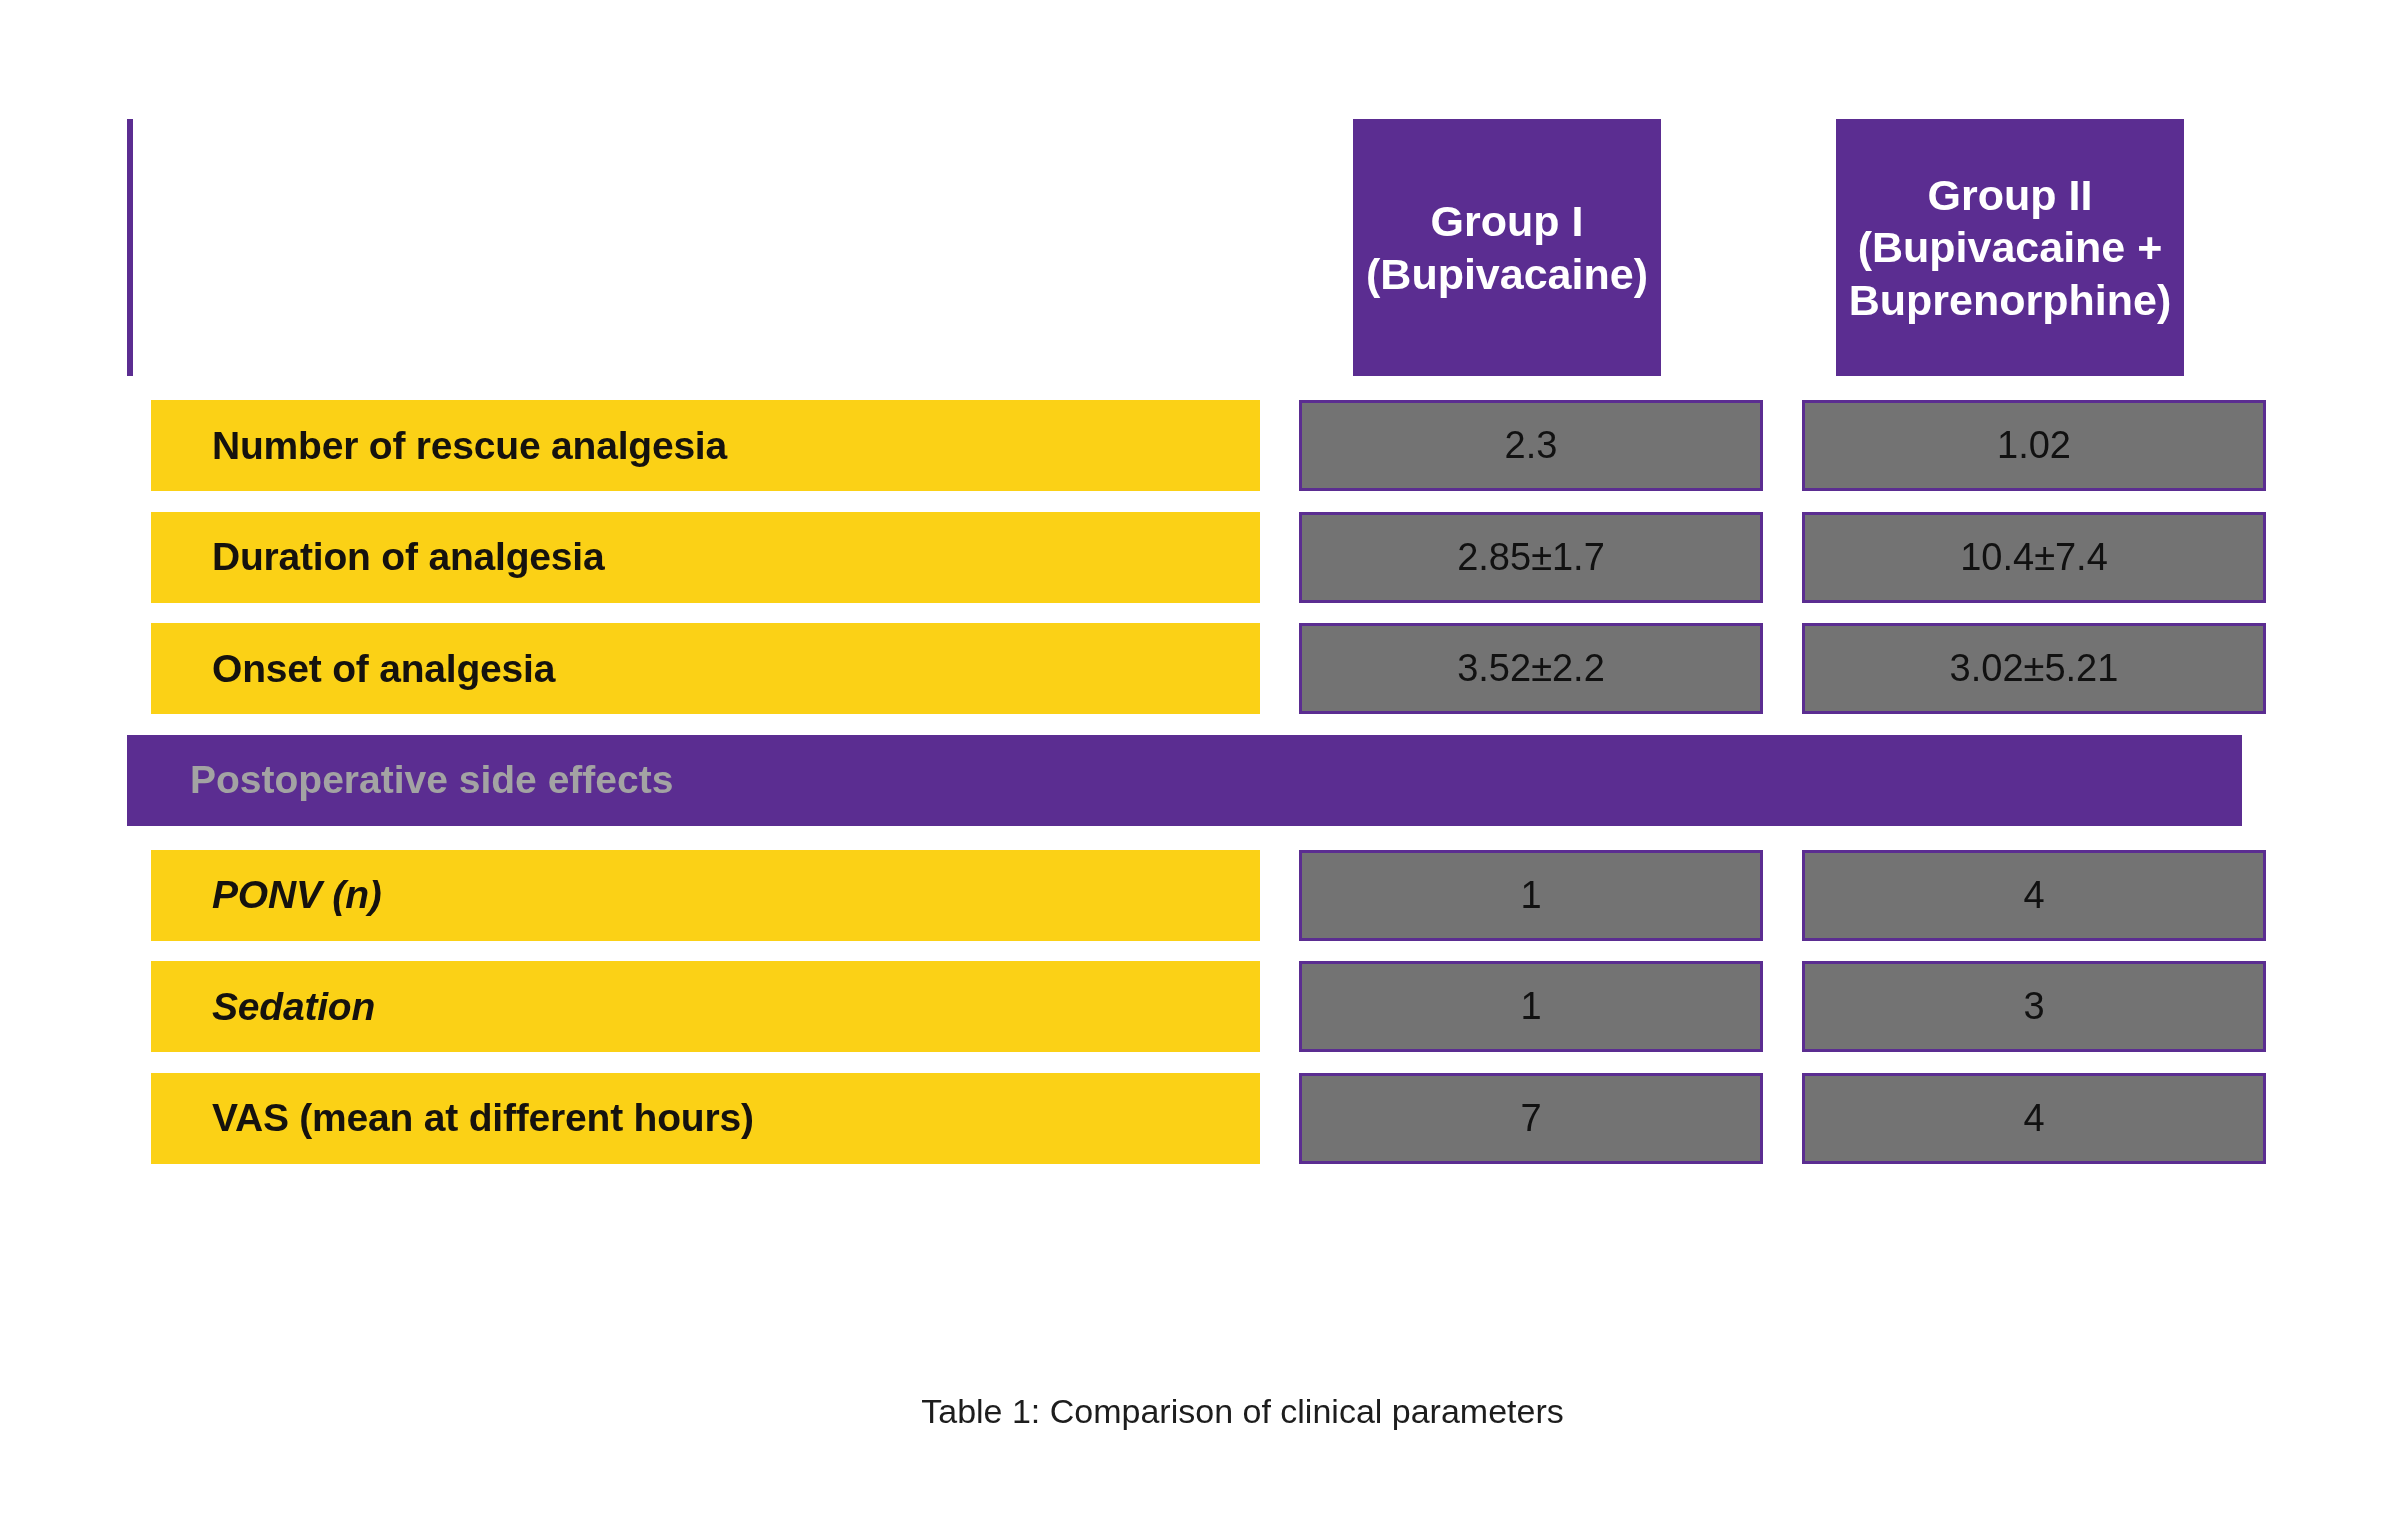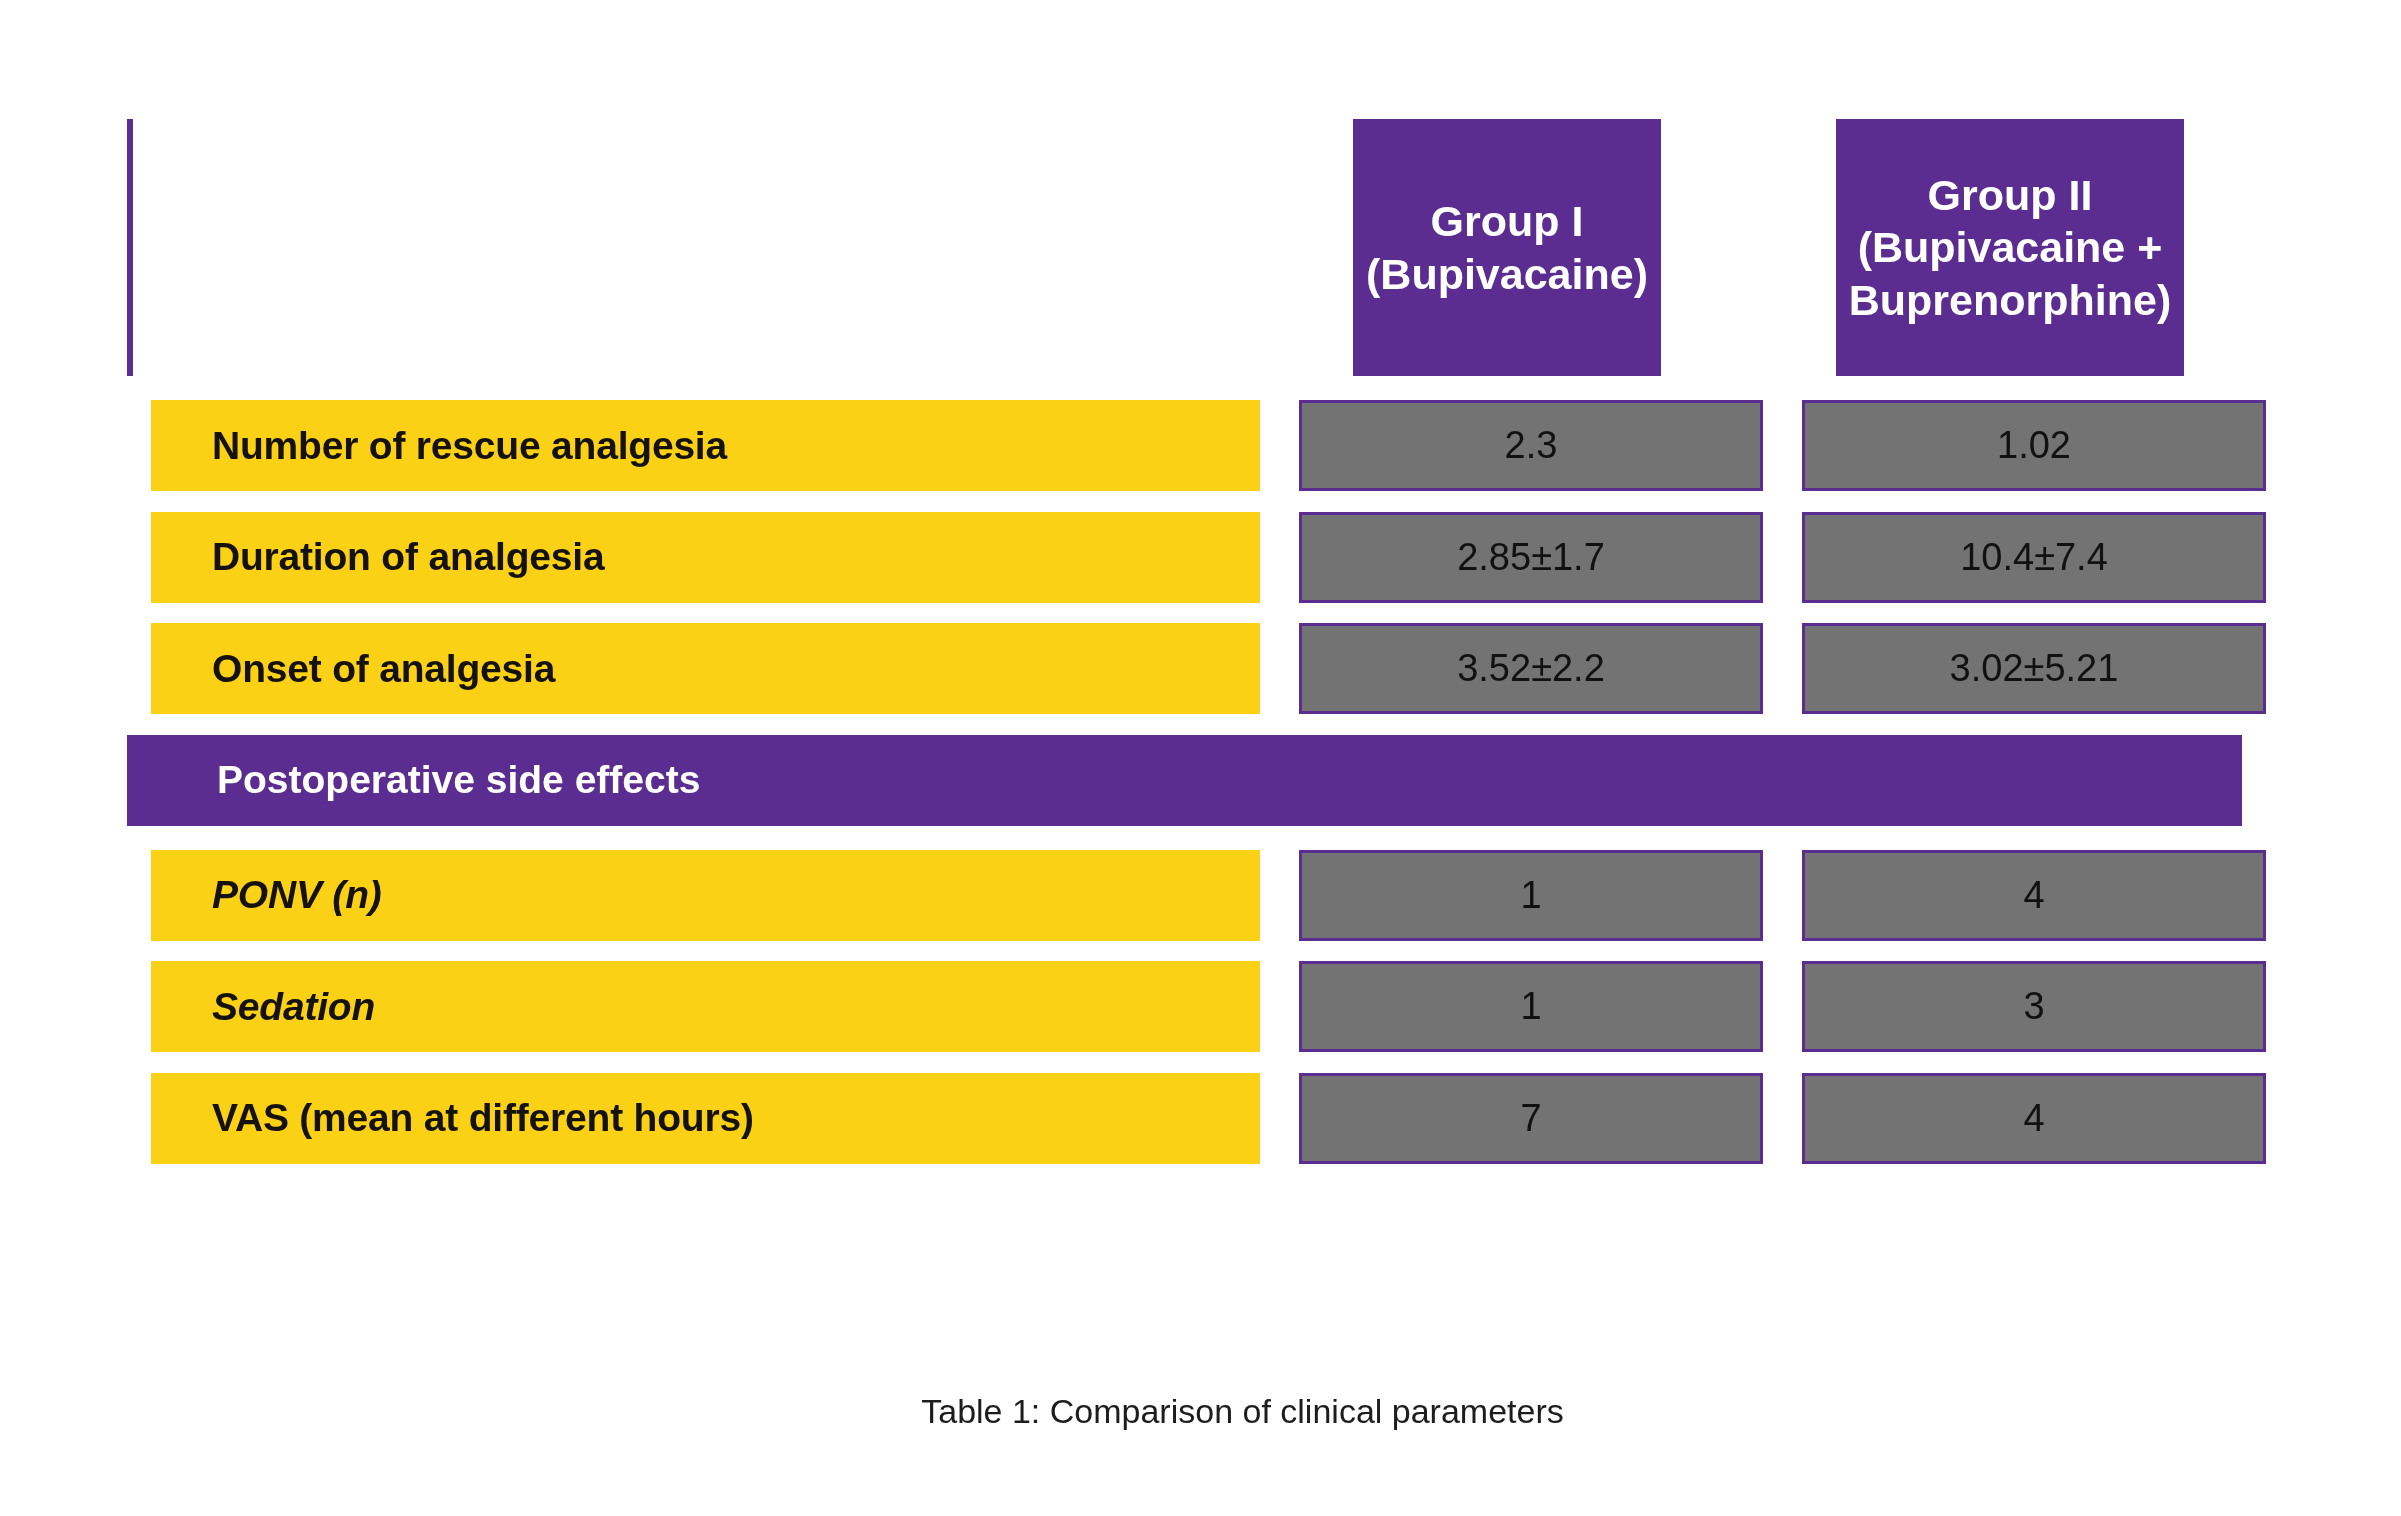--- a/index.html
+++ b/index.html
@@ -117,29 +117,29 @@
     font-weight: normal;
   }
 
   
   .section-row {
     height: 91px;
     margin-bottom: 24px;
   }
   .section-bar {
     background: #5B2D91;
-    color: #ffffff;
+    color: #a3a3a3;
     width: 2115px;
     height: 100%;
     box-sizing: border-box;
     display: flex;
     align-items: center;
     font-size: 39px;
     font-weight: bold;
-    padding-left: 90px;
+    padding-left: 63px;
   }
 
   
   .caption {
     position: absolute;
     left: 16px;
     top: 1392px;
     width: 2401px;
     text-align: center;
     font-size: 34px;

